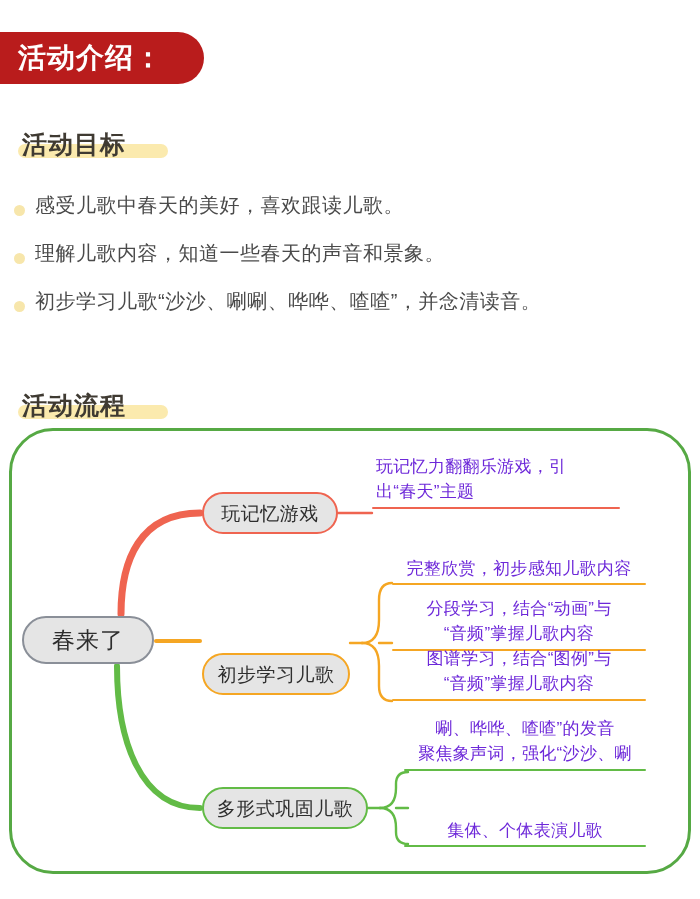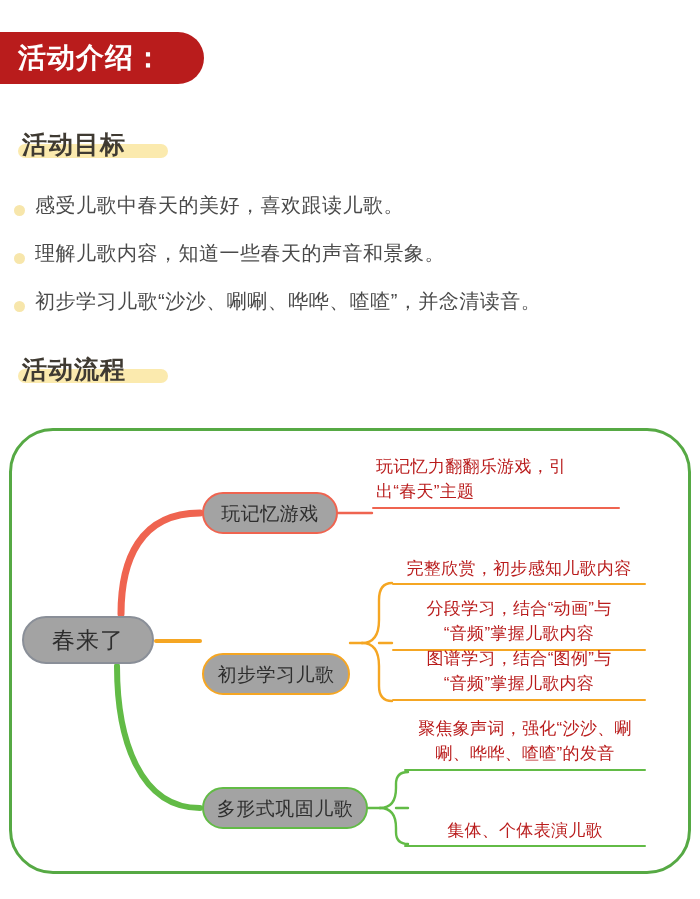--- a/index.html
+++ b/index.html
@@ -72,21 +72,21 @@
     border: 3px solid #56a944;
     border-radius: 44px;
     background: #fff;
   }
   .map-svg { position: absolute; left: 0; top: 0; }
 
   
   .node {
     position: absolute;
     display: flex; align-items: center; justify-content: center;
-    background: #a3a3a3;
+    background: #e5e5e5;
     border-radius: 999px;
     white-space: nowrap;
   }
   .node-label {
     font-size: 19px;
     color: #2e2e2e;
     letter-spacing: 0.5px;
     line-height: 1;
   }
   .root {
@@ -99,21 +99,21 @@
 
   .branch { height: 42px; border-width: 2px; border-style: solid; border-radius: 21px; }
   .branch-red    { left: 202px; top: 492px; width: 136px; border-color: #ef6450; }
   .branch-orange { left: 202px; top: 622px; width: 148px; border-color: #f5a623; margin-top: 31px; }
   .branch-green  { left: 202px; top: 787px; width: 166px; border-color: #62bb46; }
 
   
   .leaf { position: absolute; }
   .leaf-text {
     font-size: 17px;
-    color: #b91c1c;
+    color: #6d28d9;
     line-height: 1.32;
     letter-spacing: 0.3px;
     padding: 0 4px 3px 4px;
     display: block;
   }
   .leaf-rule { height: 2px; border-radius: 2px; width: 100%; }
   .r-red    { background: #ef6450; }
   .r-orange { background: #f5a623; }
   .r-green  { background: #62bb46; }
   .center  { text-align: center; }
@@ -140,21 +140,21 @@
     <div class="bullet-row">
       <span class="bullet-dot"></span>
       <span class="bullet-text">理解儿歌内容，知道一些春天的声音和景象。</span>
     </div>
     <div class="bullet-row">
       <span class="bullet-dot"></span>
       <span class="bullet-text">初步学习儿歌“沙沙、唰唰、哗哗、喳喳”，并念清读音。</span>
     </div>
   </div>
 
-  <div class="section-head" style="top:356px;">
+  <div class="section-head" style="top:392px;">
     <span class="hl" style="width:150px;"></span>
     <span class="ht">活动流程</span>
   </div>
 
   <div class="map-box"></div>
 
   <svg class="map-svg" width="700" height="899">
 
     <path d="M 121 614 C 121 560, 140 513, 200 513" fill="none" stroke="#ef6450" stroke-width="7" stroke-linecap="round"></path>
 
@@ -204,22 +204,22 @@
     <span class="leaf-text">“音频”掌握儿歌内容</span>
     <div class="leaf-rule r-orange"></div>
   </div>
   <div class="leaf center" style="left:392px; top:648px; width:254px;">
     <span class="leaf-text">图谱学习，结合“图例”与</span>
     <span class="leaf-text">“音频”掌握儿歌内容</span>
     <div class="leaf-rule r-orange"></div>
   </div>
 
   <div class="leaf center" style="left:404px; top:718px; width:242px;">
+    <span class="leaf-text">唰、哗哗、喳喳”的发音</span>
     <span class="leaf-text">聚焦象声词，强化“沙沙、唰</span>
-    <span class="leaf-text">唰、哗哗、喳喳”的发音</span>
     <div class="leaf-rule r-green"></div>
   </div>
   <div class="leaf center" style="left:404px; top:820px; width:242px;">
     <span class="leaf-text">集体、个体表演儿歌</span>
     <div class="leaf-rule r-green"></div>
   </div>
 
 </div>
 
 </body></html>

